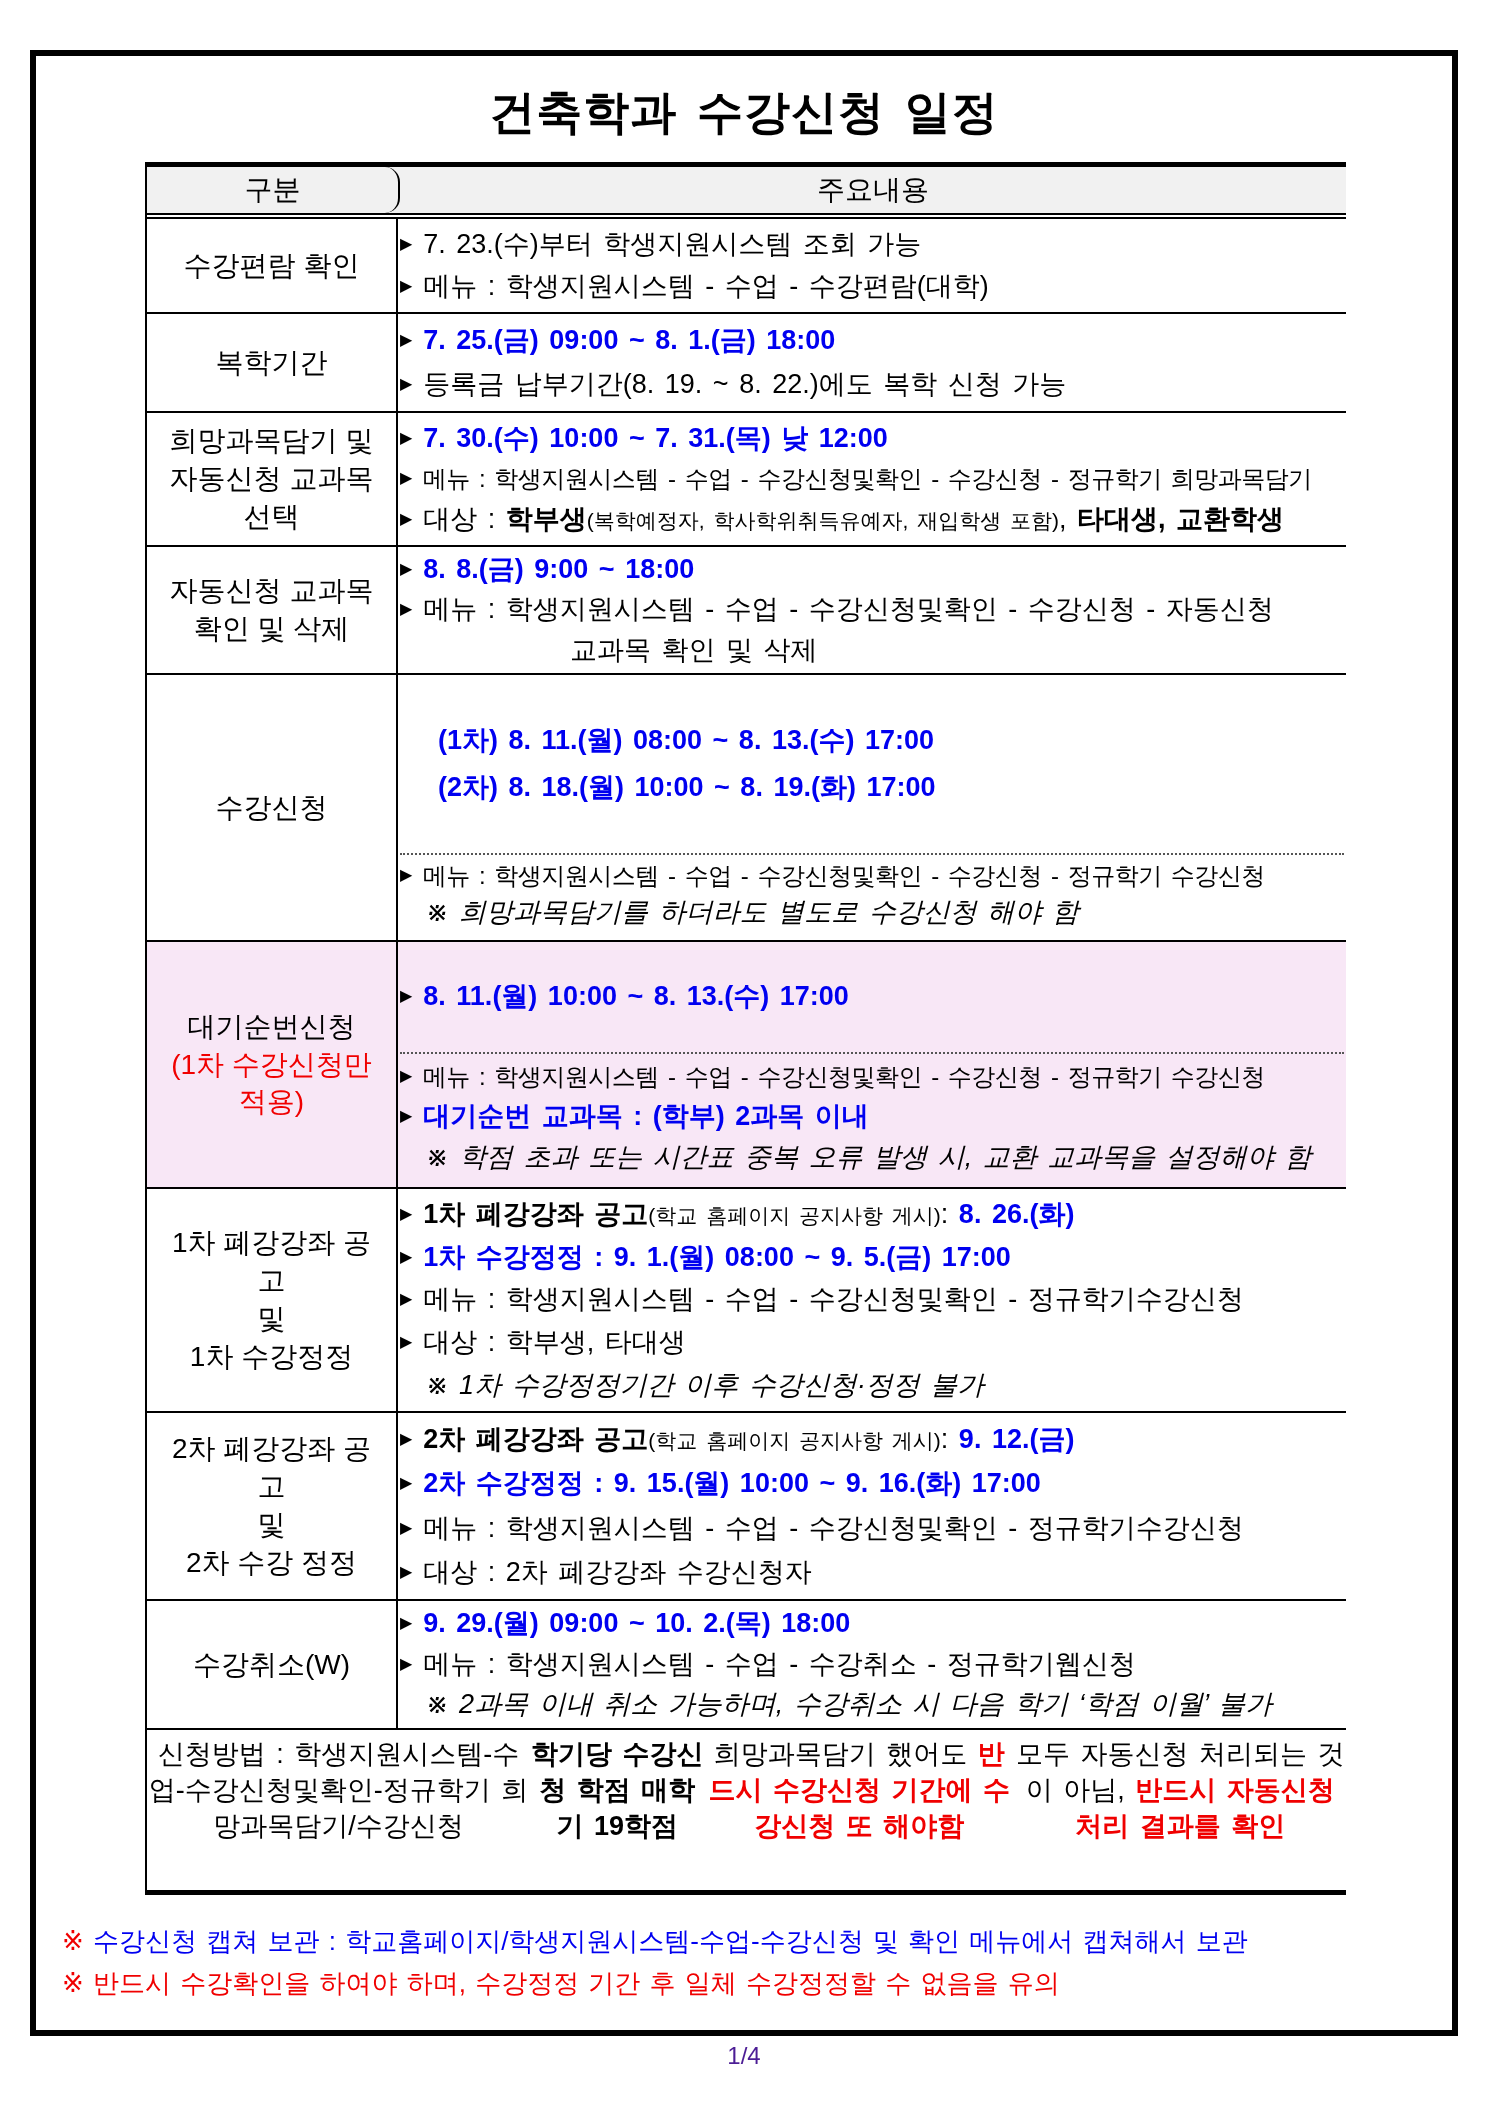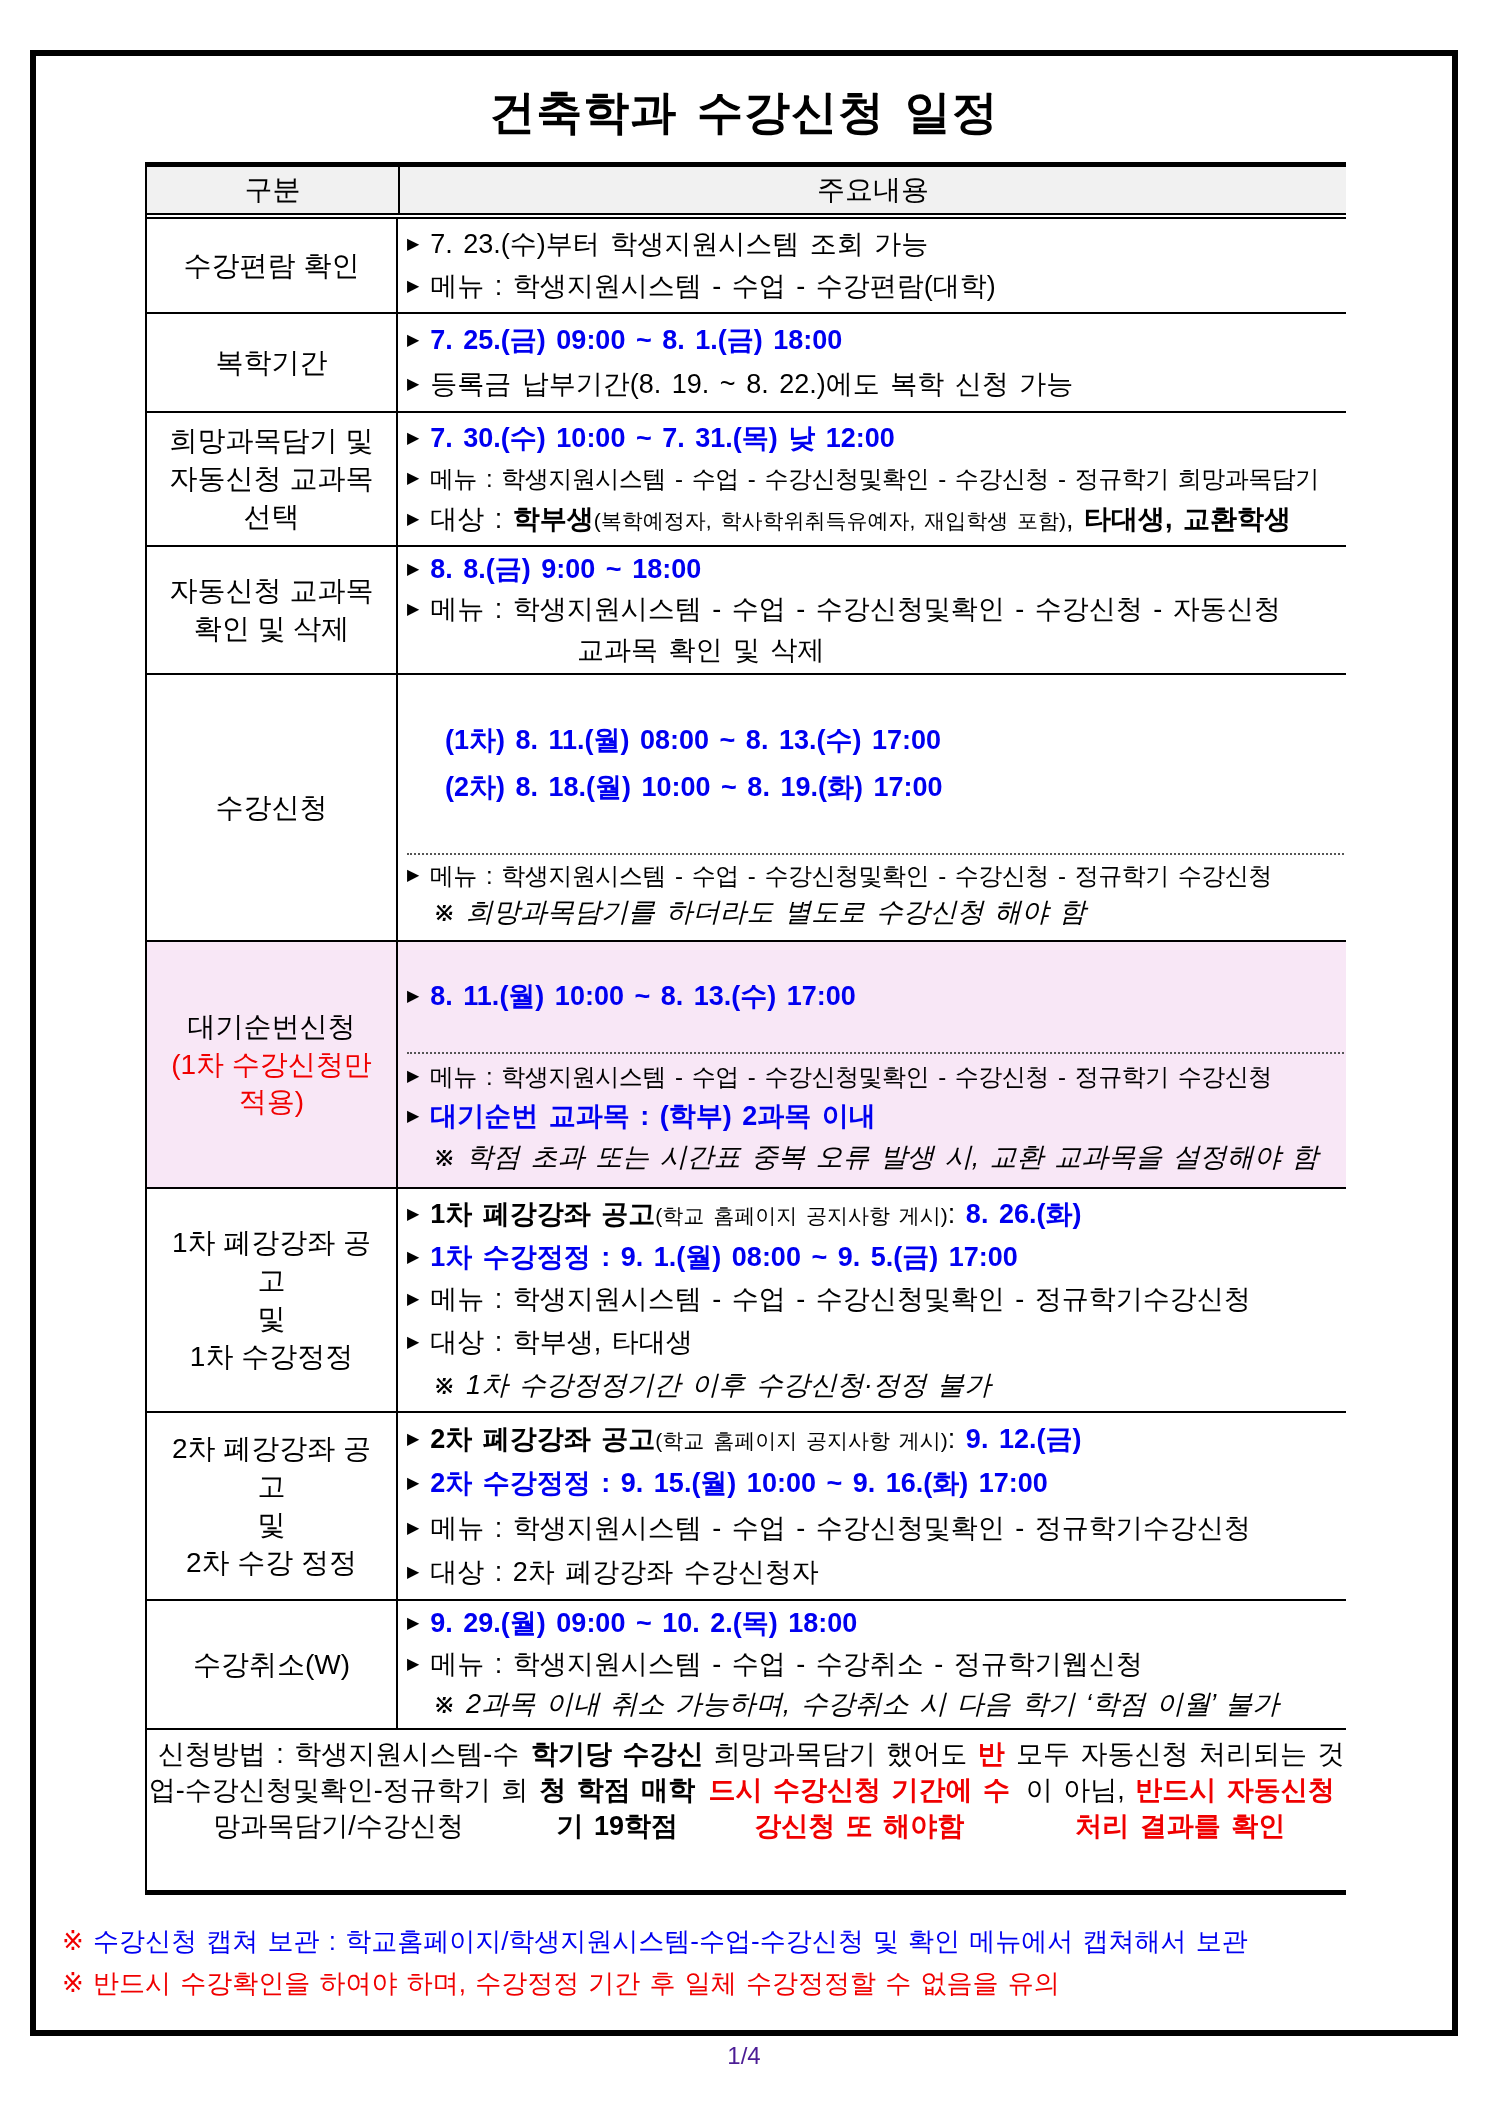--- a/index.html
+++ b/index.html
@@ -31,37 +31,37 @@
     border-left:2px solid #000;
     box-sizing:border-box;
   }
   .thead{
     display:flex;
     height:46px;
     background:var(--header-bg,#f1f1f1);
     border-top:5px solid #000;
     font-size:28px;
   }
-  .th{display:flex;align-items:center;justify-content:center;}
+  .th{display:flex;align-items:center;justify-content:center;border-radius:15px;}
   .th.c1{flex:0 0 251px;border-right:2px solid #000;}
   .th.c2{flex:1;}
   .double-sep{height:2px;border-top:2px solid #000;border-bottom:2px solid #000;}
   .row{display:flex;}
   #rows .row + .row{border-top:2px solid #000;}
   .label{
     flex:0 0 251px;
     border-right:2px solid #000;
     display:flex;flex-direction:column;justify-content:center;align-items:center;
     text-align:center;
     font-size:28px;line-height:1.35;
     padding:6px 15px;box-sizing:border-box;
   }
   .content{
     flex:1;display:flex;flex-direction:column;
-    padding-left:9px;min-width:0;
+    padding-left:2px;min-width:0;
   }
   .sec{display:flex;flex-direction:column;justify-content:space-evenly;flex:1 1 auto;min-height:0;}
   .dotted{border-top:2px dotted #555;margin-right:2px;}
   .line{font-size:27px;line-height:1.3;white-space:nowrap;word-spacing:3px;}
   .line.condensed{font-size:24px;letter-spacing:-0.5px;}
   .line.note{padding-left:26px;font-style:italic;}
   .bullet{font-size:16px;margin-right:11px;position:relative;top:-4px;}
   .small{font-size:21px;}
   .bold{font-weight:bold;}
   .c-blue{color:var(--blue,#0000f0);}

